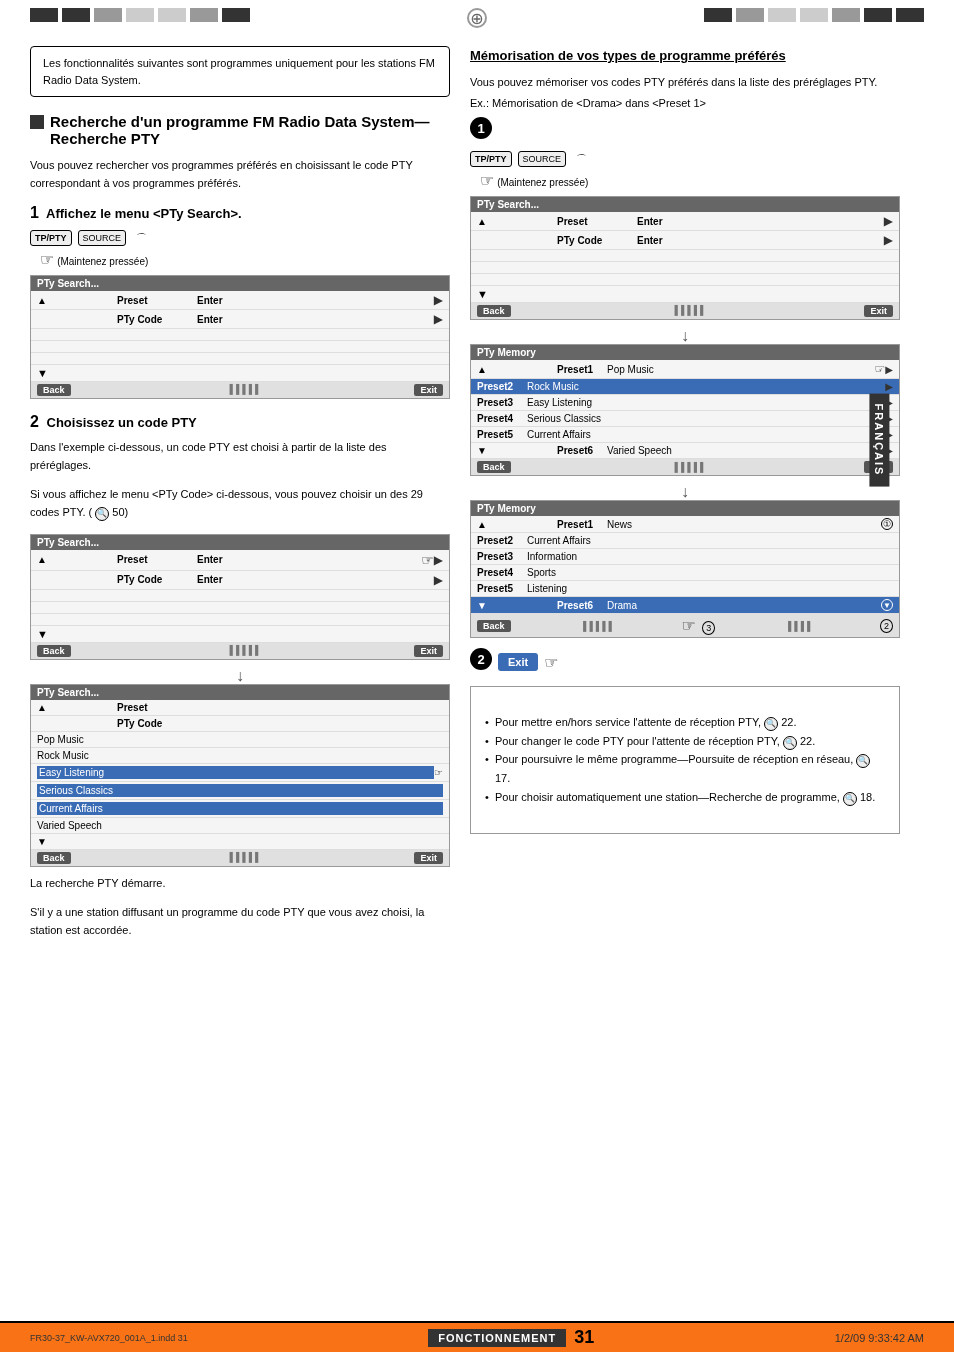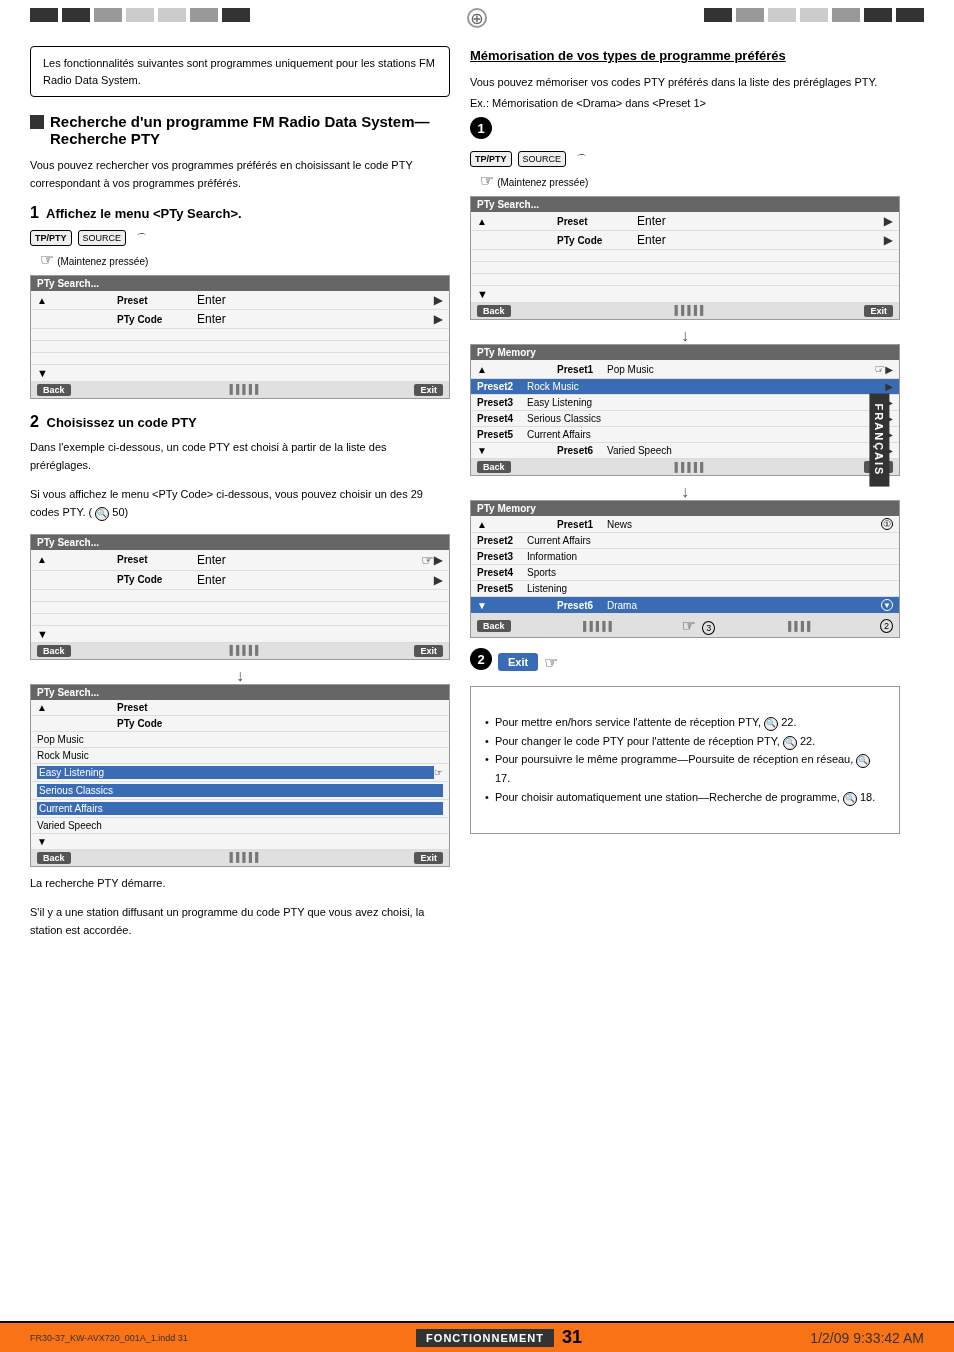--- a/index.html
+++ b/index.html
@@ -129,22 +129,22 @@
     }
     .pty-panel-label {
       width: 80px;
       font-size: 10px;
     }
     .pty-panel-label.bold {
       font-weight: bold;
     }
     .pty-panel-value {
       flex: 1;
-      font-size: 12px;
-      font-weight: normal;
+      font-size: 10px;
+      font-weight: bold;
     }
     .pty-panel-arrow {
       font-size: 12px;
       color: #333;
     }
     .pty-panel-footer {
       display: flex;
       justify-content: space-between;
       padding: 2px 6px;
       background: #e0e0e0;
@@ -379,21 +379,21 @@
       padding: 3px 10px;
       font-size: 11px;
       font-weight: bold;
       letter-spacing: 1px;
     }
     .page-num {
       font-size: 18px;
       font-weight: bold;
     }
     .bottom-date {
-      font-size: 14px;
+      font-size: 11px;
       color: #333;
     }
 
     .hand-cursor {
       font-size: 14px;
     }
 
     .arrow-down {
       text-align: center;
       font-size: 16px;

